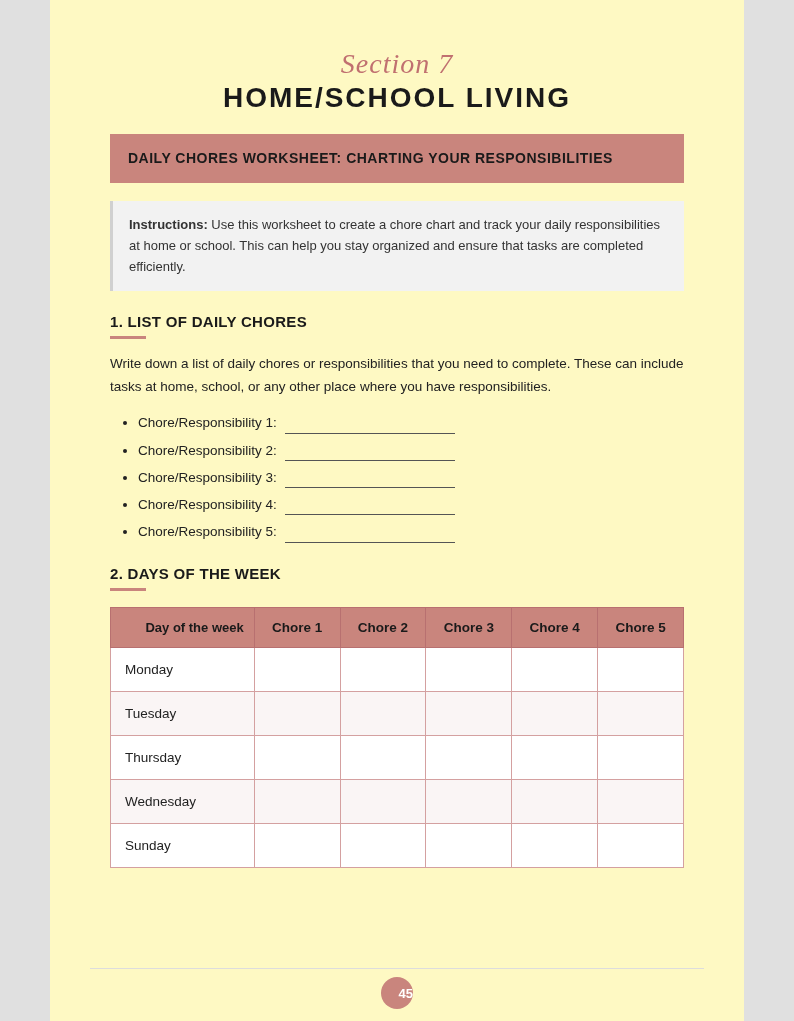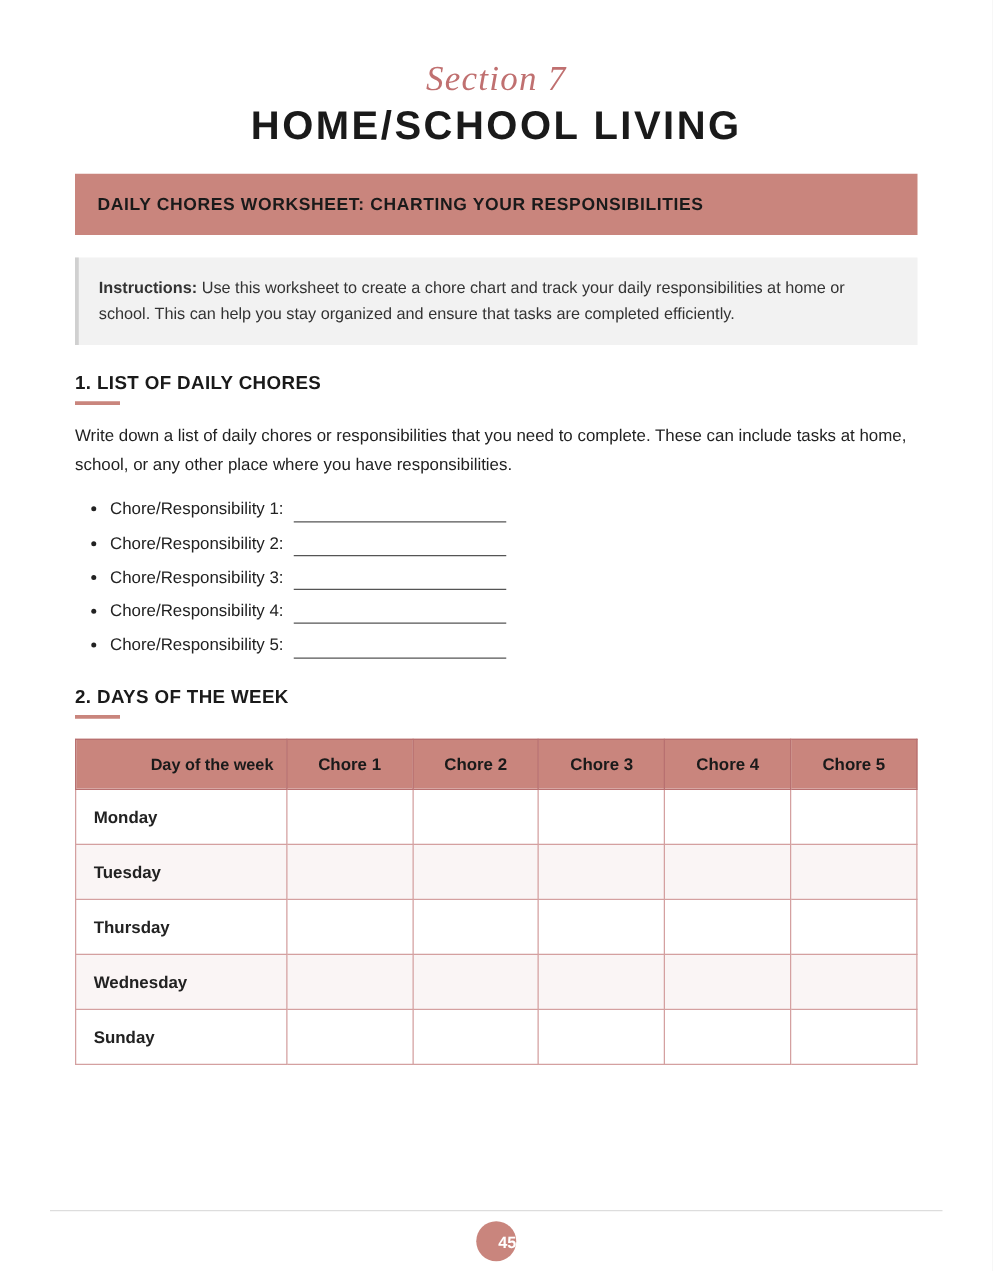--- a/index.html
+++ b/index.html
@@ -7,43 +7,43 @@
     body {
       background: #e0e0e0;
       display: flex;
       justify-content: center;
       align-items: flex-start;
       min-height: 100vh;
       font-family: 'Georgia', serif;
     }
 
     .page {
-      width: 794px;
+      width: 694px;
       min-height: 1021px;
-      background: #ffffff;
+      background: #fef9c3;
       position: relative;
       padding: 48px 60px 60px 60px;
     }
 
     
     .section-label {
       text-align: center;
       font-family: 'Georgia', cursive;
       font-style: italic;
       color: #c07070;
       font-size: 28px;
       margin-bottom: 2px;
       letter-spacing: 1px;
     }
 
     .section-title {
       text-align: center;
       font-family: Arial, sans-serif;
       font-weight: 900;
-      font-size: 32px;
+      font-size: 28px;
       color: #1a1a1a;
       letter-spacing: 2px;
       margin-bottom: 20px;
     }
 
     
     .worksheet-banner {
       background: #c9857d;
       padding: 14px 18px;
       margin-bottom: 18px;
@@ -154,21 +154,21 @@
 
     .chore-table tr:nth-child(even) td {
       background: #faf5f5;
     }
 
     .chore-table tr:nth-child(odd) td {
       background: #ffffff;
     }
 
     .chore-table td.day-name {
-      font-weight: 700;
+      font-weight: 400;
       color: #222;
       padding-left: 14px;
     }
 
     
     .page-number-container {
       position: absolute;
       bottom: 12px;
       left: 50%;
       transform: translateX(-50%);

